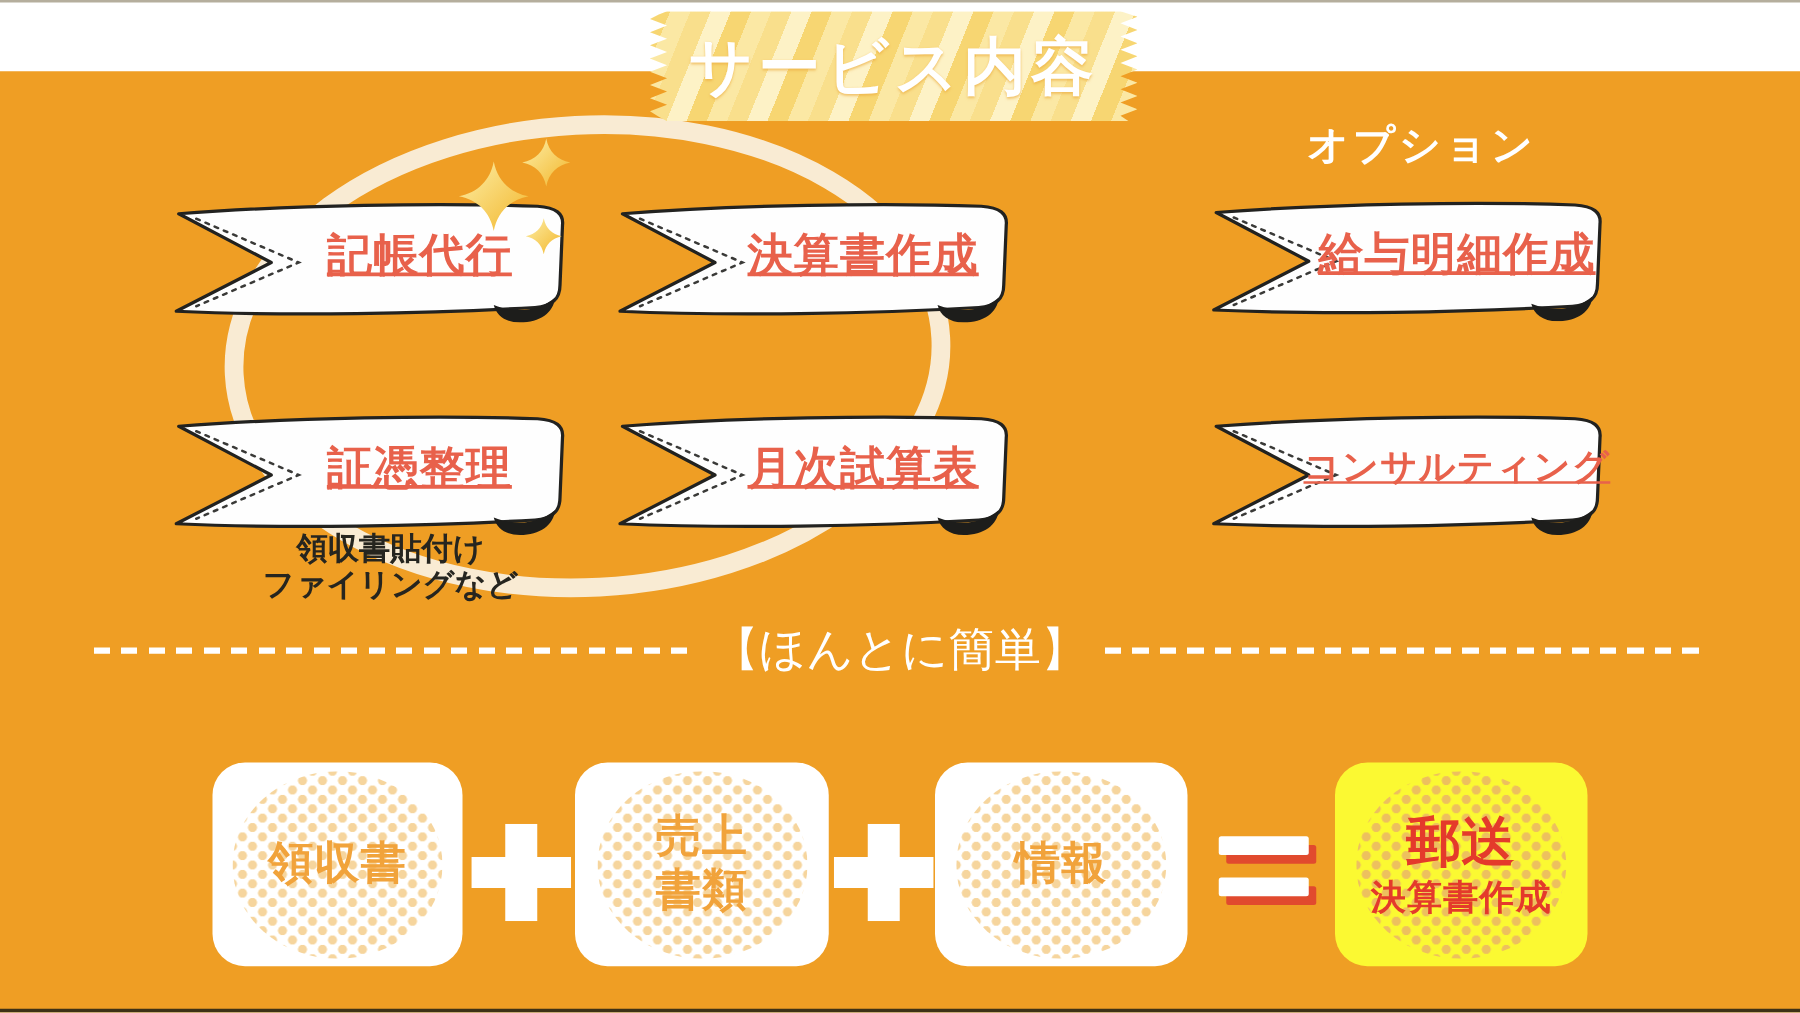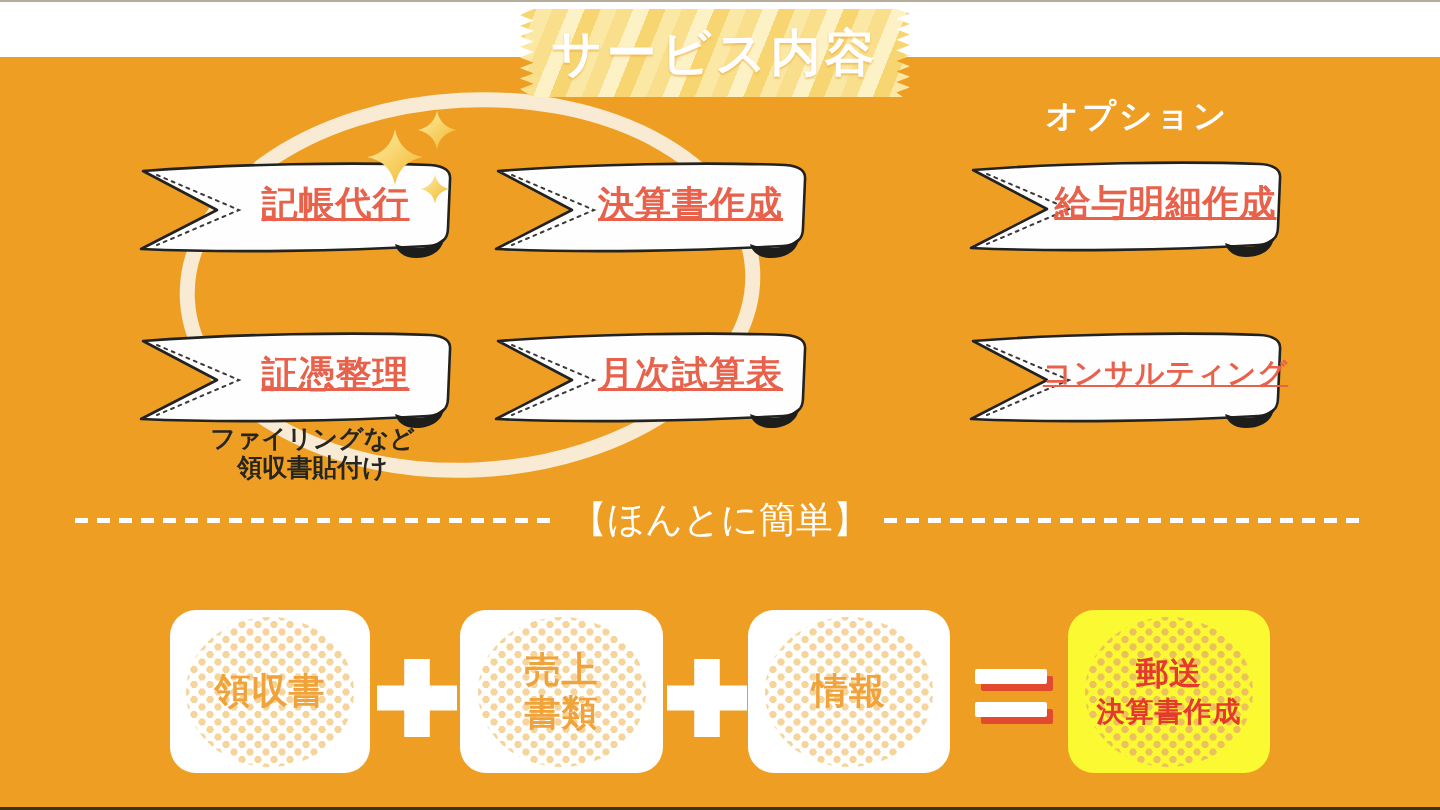--- a/index.html
+++ b/index.html
@@ -39,21 +39,21 @@
 
   .flow-box{position:absolute;top:610px;width:200px;height:163px;background:#ffffff;border-radius:26px;z-index:5;--dot:#F6D59D;}
   .flow-box.yellow{background:#FBF932;--dot:#EDC05E;}
   .dots{position:absolute;left:50%;top:50%;transform:translate(-50%,-50%);width:168px;height:150px;border-radius:50%;
     background-image:radial-gradient(circle,var(--dot) 3.4px,transparent 3.9px),radial-gradient(circle,var(--dot) 3.4px,transparent 3.9px);
     background-size:16px 15px,16px 15px;background-position:0 0,8px 7.5px;}
   .flow-label{position:relative;z-index:2;height:100%;display:flex;flex-direction:column;align-items:center;justify-content:center;
     font-size:36px;line-height:1.18;font-weight:700;color:#F1A33B;letter-spacing:1px;}
   .flow-label .l1,.flow-label .l2{white-space:nowrap;}
   .flow-box.yellow .flow-label{color:#E43A2B;}
-  .flow-box.yellow .l1{font-size:32px;}
+  .flow-box.yellow .l1{font-size:43px;}
   .flow-box.yellow .l2{font-size:28px;margin-top:2px;}
 
   .plus{position:absolute;top:659px;width:80px;height:78px;background:#ffffff;z-index:5;
     clip-path:polygon(34% 0,66% 0,66% 34%,100% 34%,100% 66%,66% 66%,66% 100%,34% 100%,34% 66%,0 66%,0 34%,34% 34%);
     filter:drop-shadow(0 0 3px rgba(249,195,110,.9));}
   .equals{position:absolute;left:975px;top:669px;width:72px;z-index:5;}
   .equals .bar{height:15px;background:#ffffff;border-radius:2px;box-shadow:6px 7px 0 #E14A2E;}
   .equals .bar + .bar{margin-top:18px;}
 </style>
 </head>
@@ -133,22 +133,22 @@
       <use href="#sparkShape"></use>
     </svg>
   <svg class="spark" style="left:417px;top:110px;" width="40" height="40">
       <use href="#sparkShape"></use>
     </svg>
   <svg class="spark" style="left:420px;top:174px;" width="30" height="30">
       <use href="#sparkShape"></use>
     </svg>
 
   <div class="voucher-note">
+    <div>領収書貼付け</div>
     <div>ファイリングなど</div>
-    <div>領収書貼付け</div>
   </div>
 
   <div class="divider">
     <div class="dash"></div>
     <div class="divider-label">【ほんとに簡単】</div>
     <div class="dash"></div>
   </div>
 
   <div class="flow-box" style="left:170px;width:200px;">
     <div class="dots"></div>

